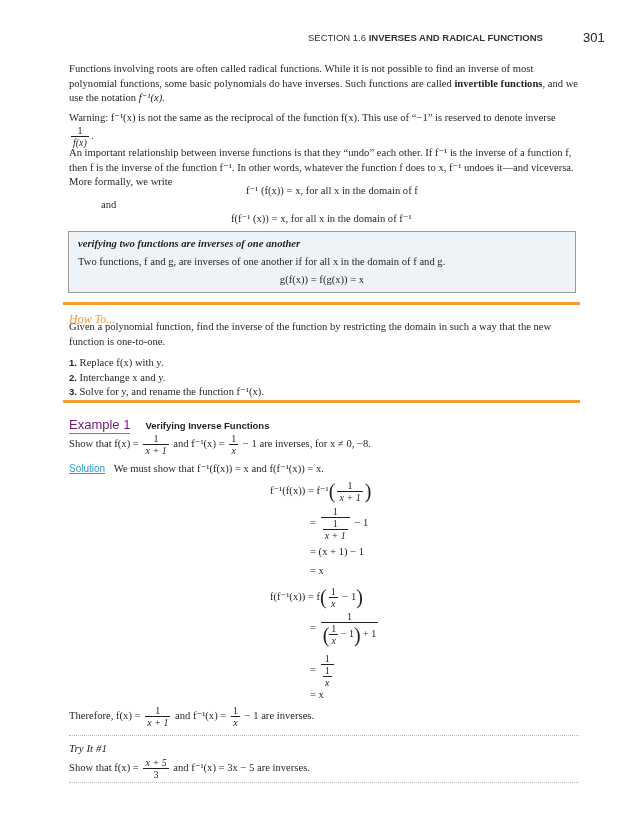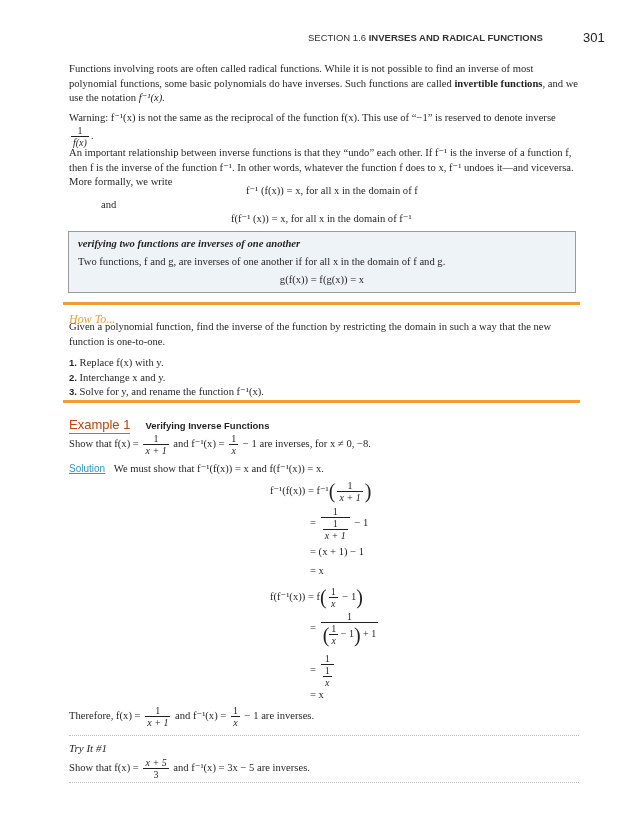--- a/index.html
+++ b/index.html
@@ -13,21 +13,21 @@
   .hdr-sec b { font-weight:bold; }
   .hdr-page { position:absolute; left:583px; top:0; font-size:13px; color:#222; }
   .para { left:69px; width:512px; line-height:14.5px; }
   .frac { display:inline-block; vertical-align:middle; text-align:center; line-height:1; margin:0 2px; }
   .frac .num { display:block; padding:0 2px; font-size:10px; }
   .frac .den { display:block; border-top:0.8px solid #231f20; padding:1px 2px 0; font-size:10px; }
   .keybox { left:68px; top:231px; width:506px; height:60px; background:#eef3f7; border:1px solid #9a9a9a; }
   .orange-line { height:2.5px; background:#f39c32; left:63px; width:517px; }
   .howto-label { color:#f39c32; font-style:italic; font-size:12px; }
   .blue { color:#2a9bc6;text-decoration:underline; }
-  .ex-label { font-size:13px; color:#c2410c; border-bottom:1px solid #2a9bc6; padding-bottom:1px; }
+  .ex-label { font-size:13px; color:#701a75; border-bottom:1px solid #2a9bc6; padding-bottom:1px; }
   .ex-title { font-size:9.5px; font-weight:bold; }
   .dotted { left:69px; width:510px; border-top:1px dotted #bbb; }
   .mrow { position:absolute; white-space:nowrap; }
   .paren { font-size:20px; vertical-align:middle; font-weight:lighter; }
 </style>
 </head>
 <body>
 
 <div class="abs header sans">
   <span class="hdr-sec">

